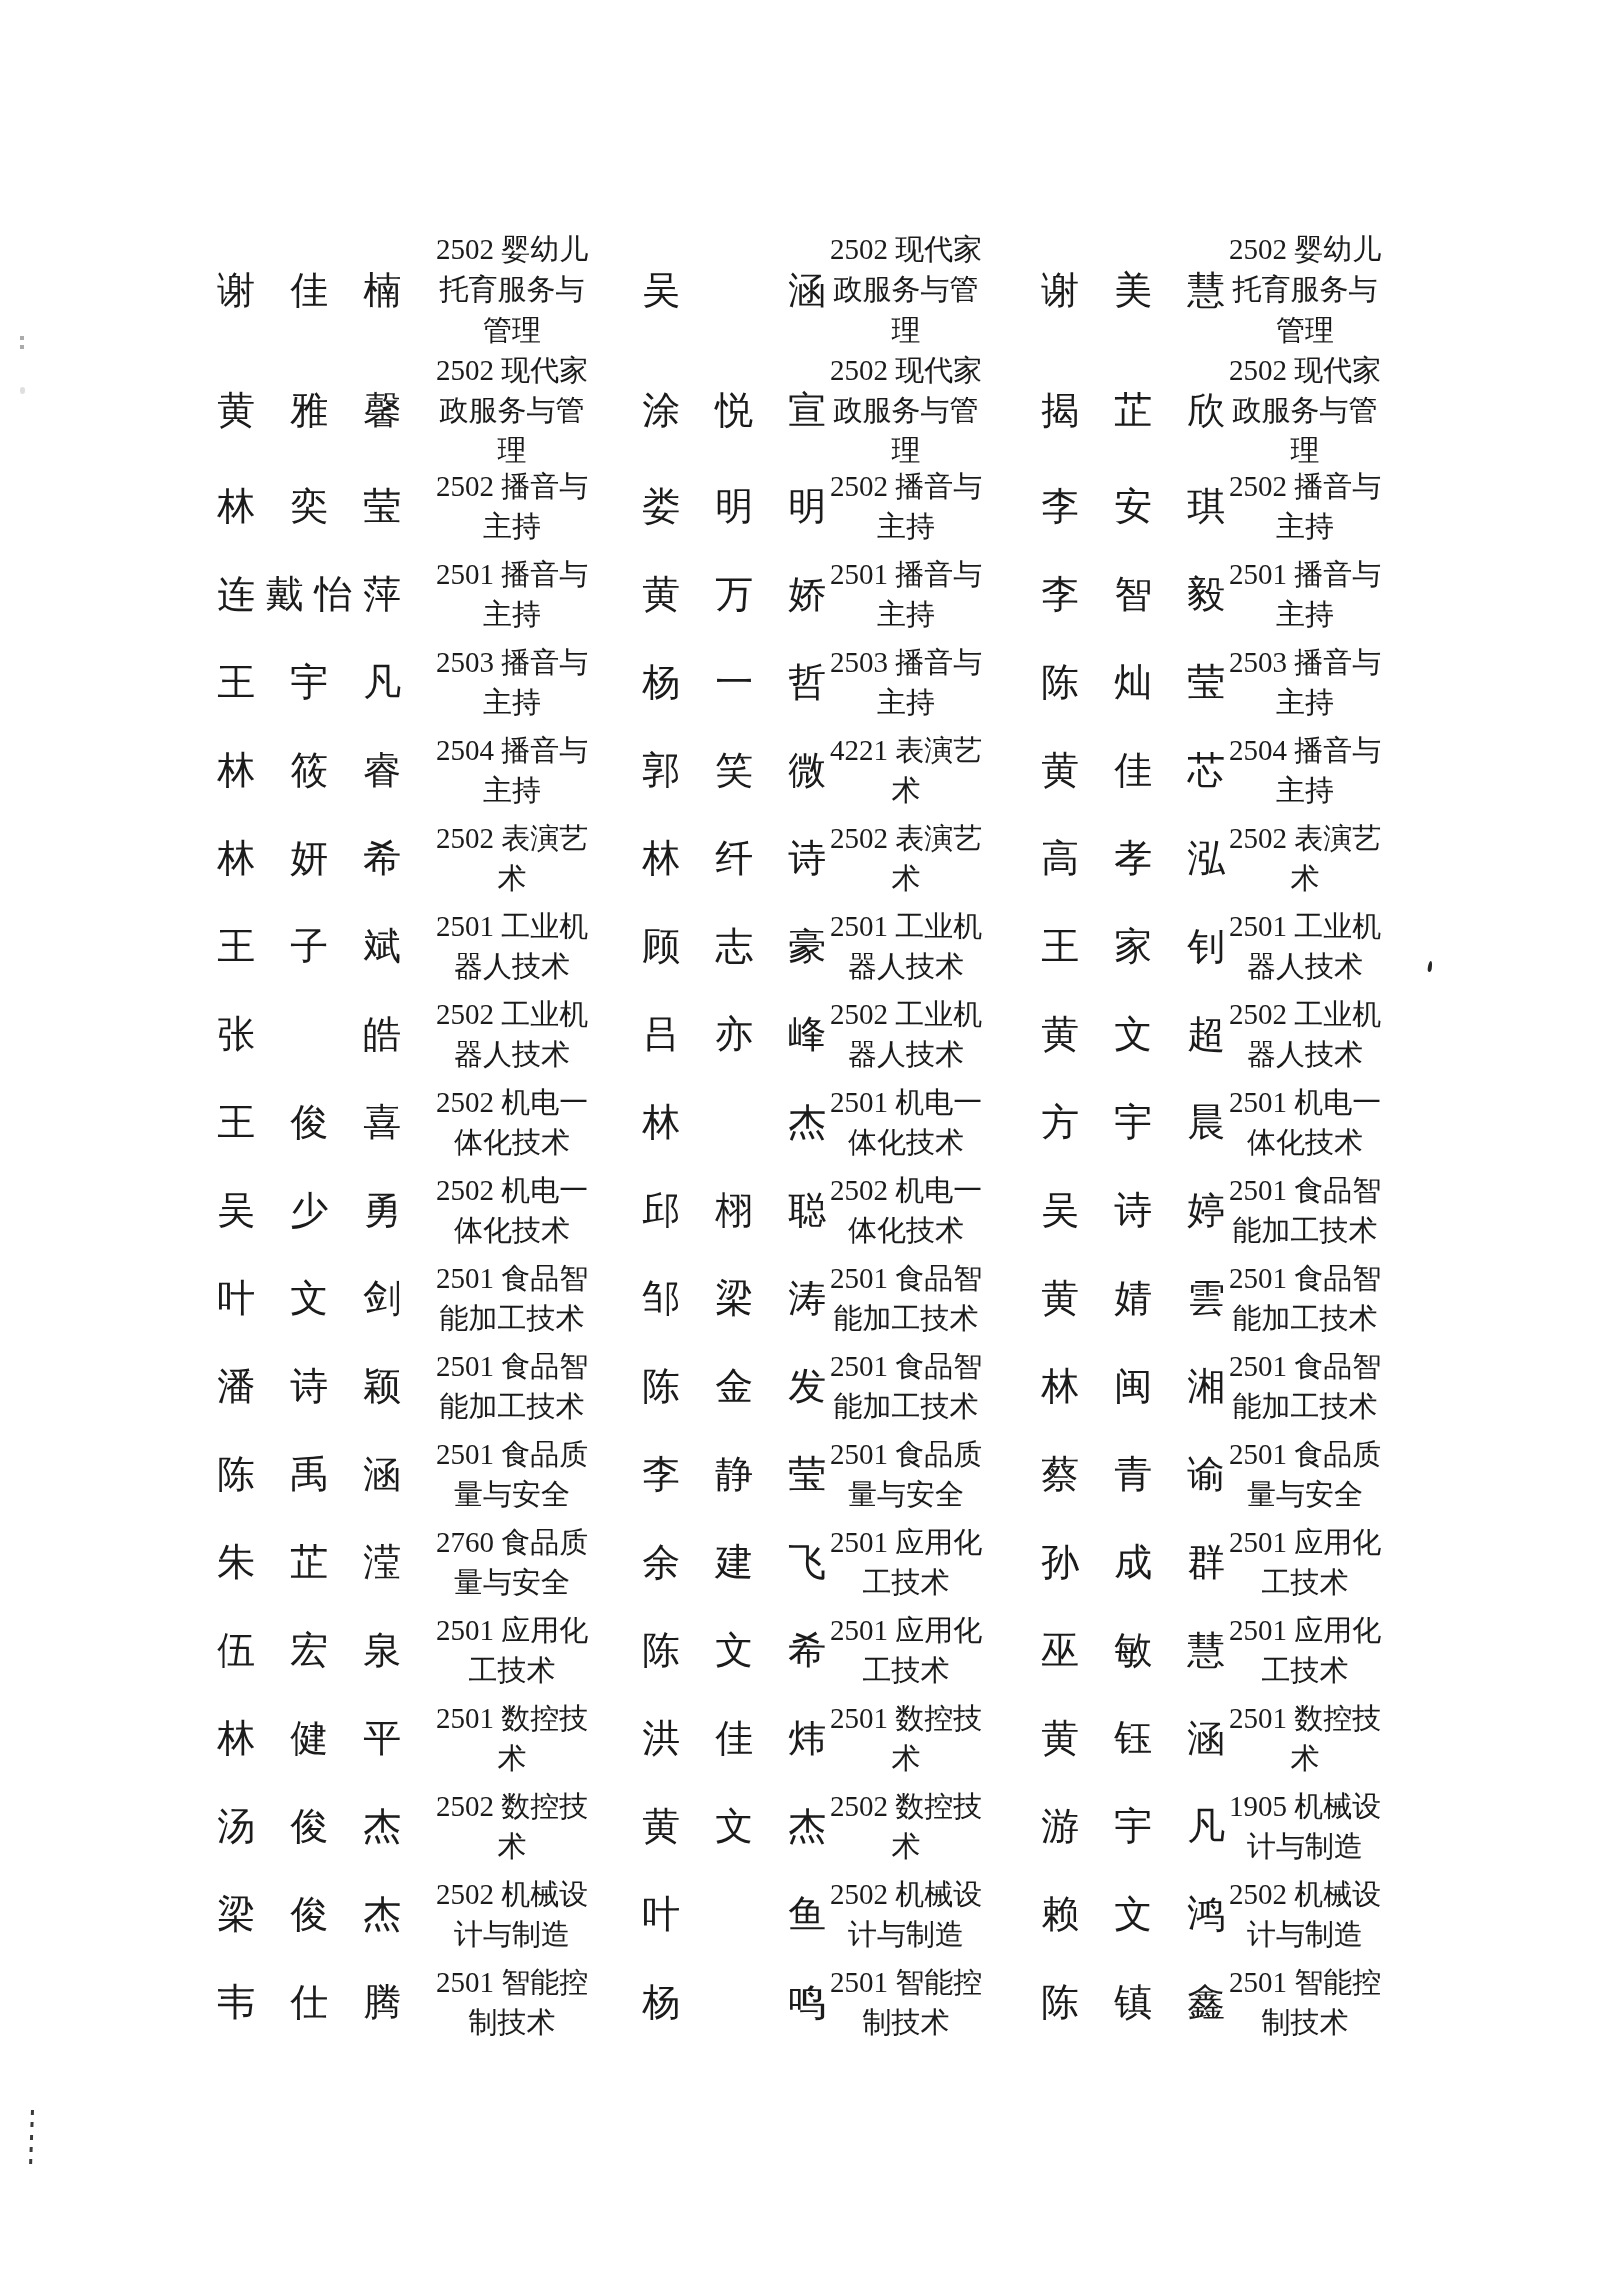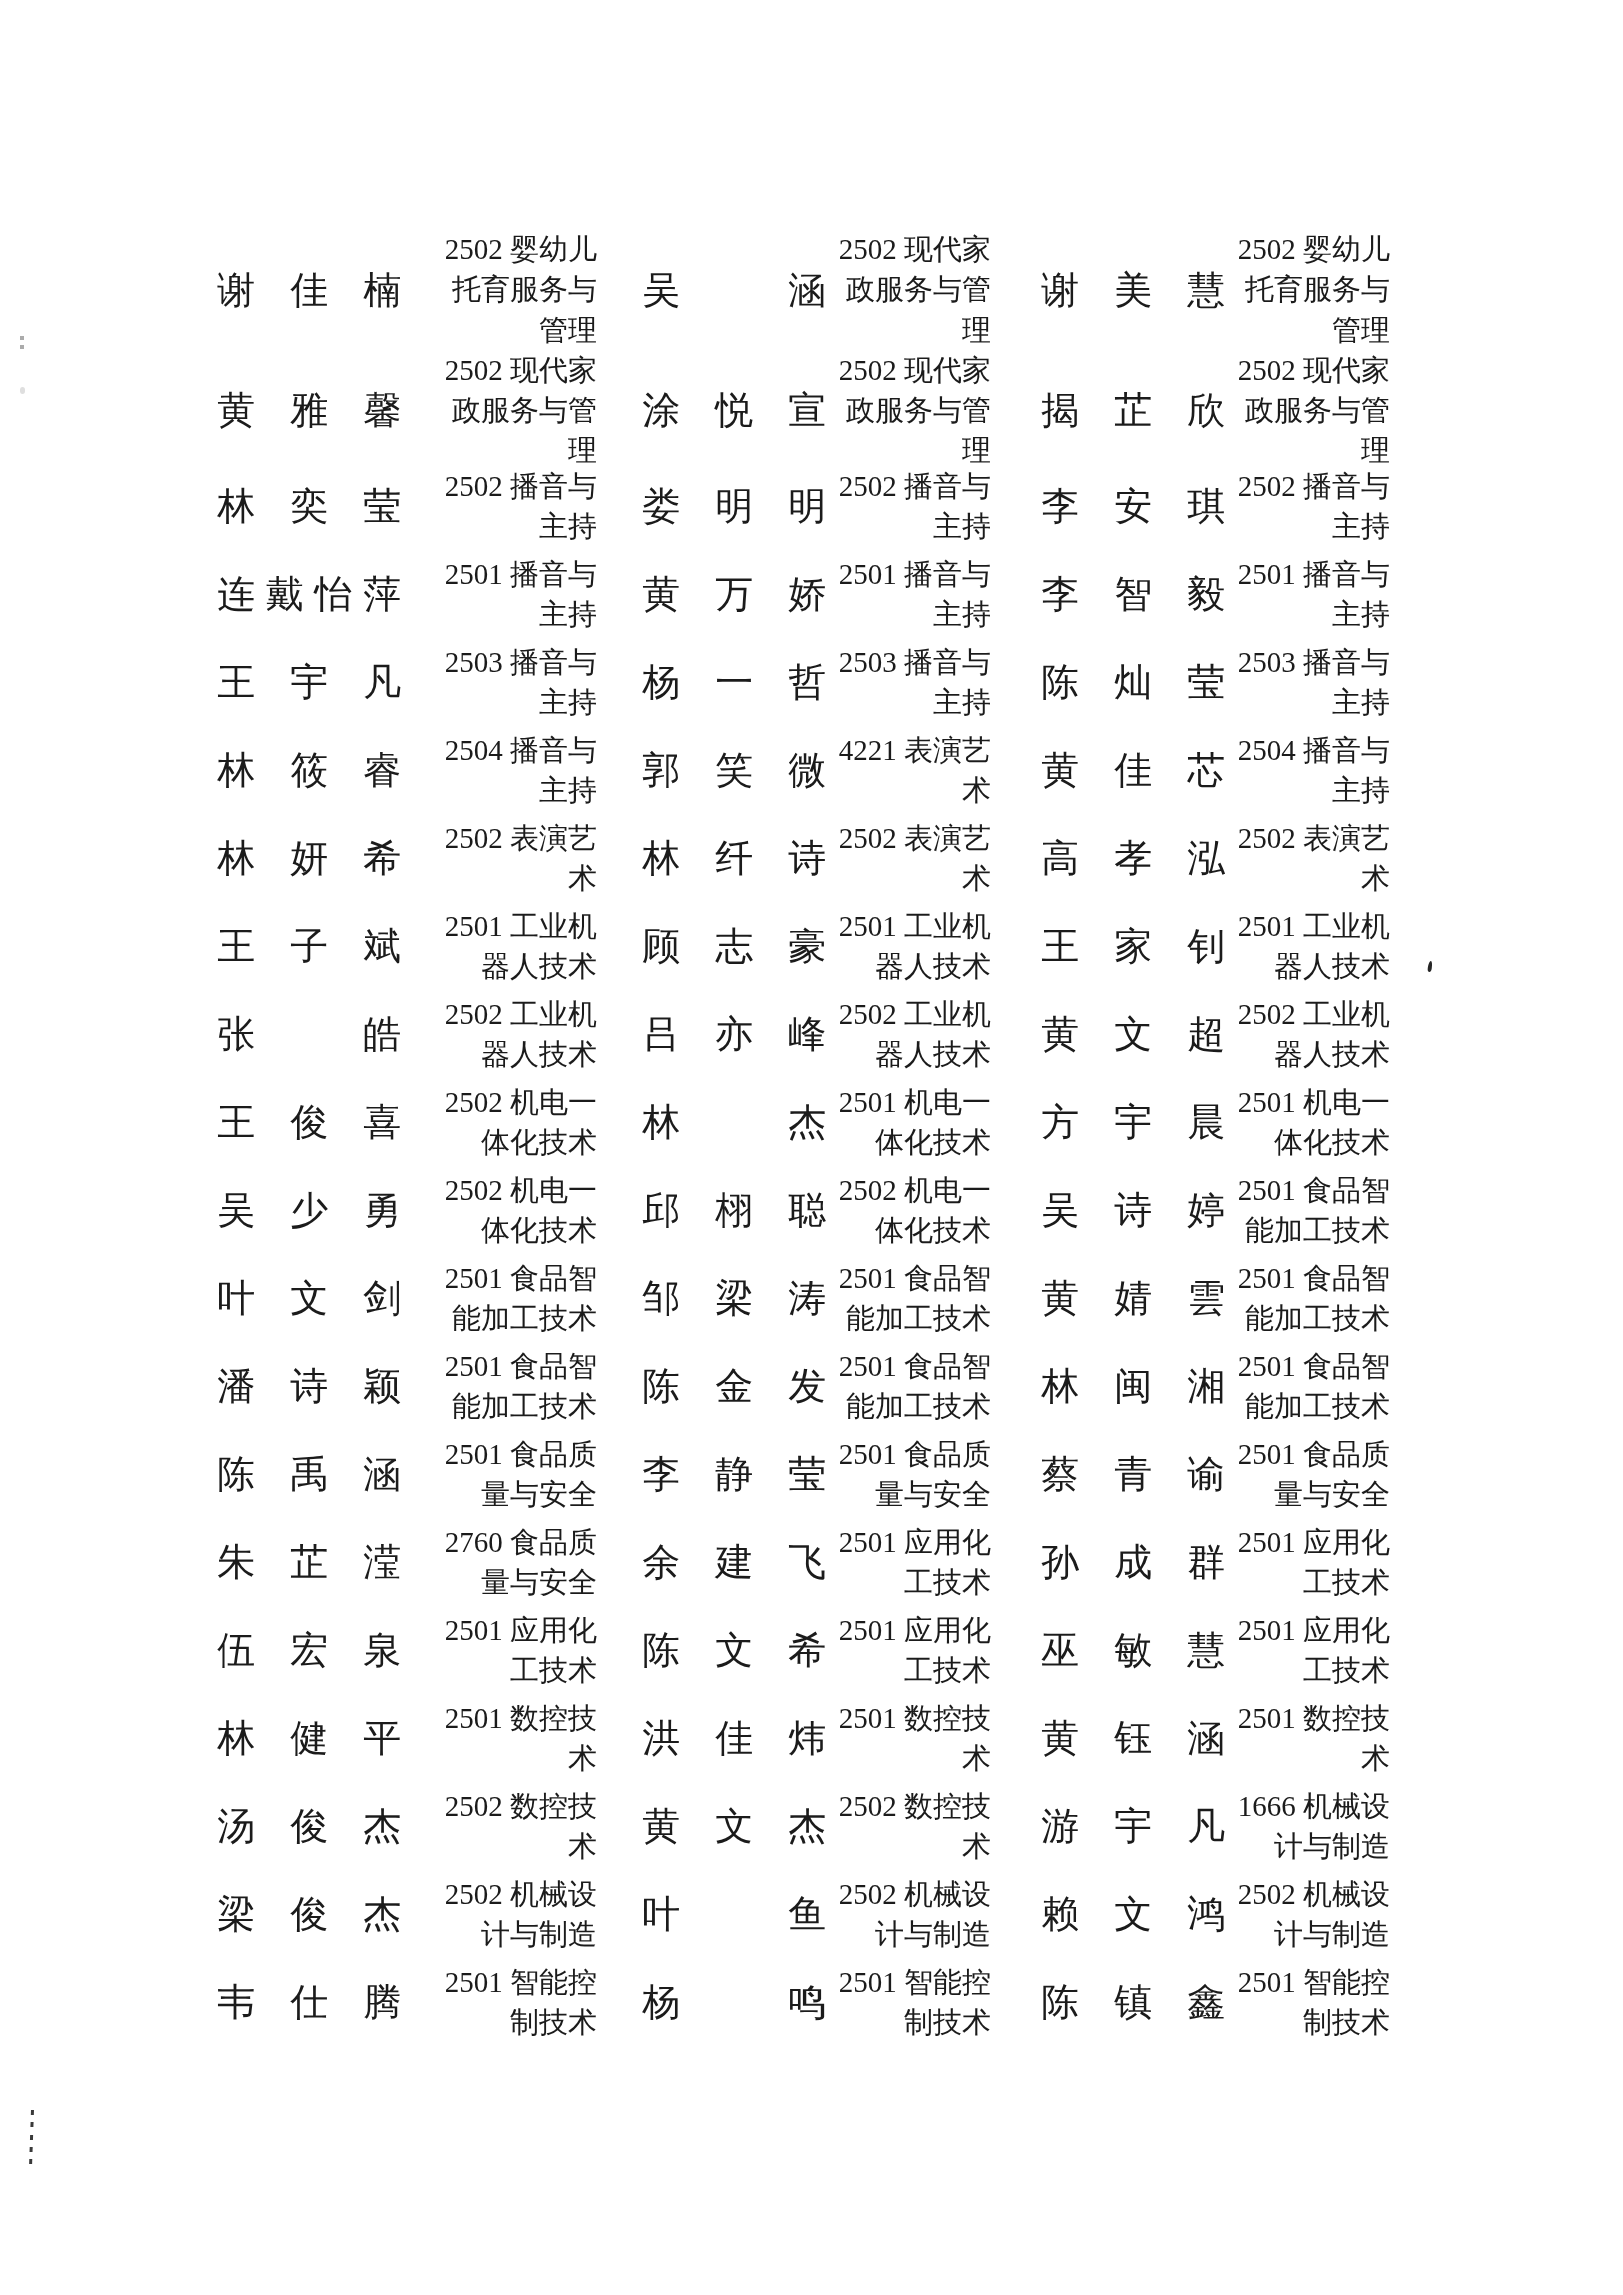--- a/index.html
+++ b/index.html
@@ -20,21 +20,21 @@
   .name{
     width:184px;margin-left:7.2px;
     display:flex;justify-content:space-between;
     font-size:38px;line-height:1;
     white-space:nowrap;
   }
   .name .ch{display:inline-block;}
   .prog{
     width:170px;margin-left:2px;
     font-size:29px;line-height:1.38;
-    text-align:right;
+    text-align:center;
     word-break:normal;
   }
   
   .artifact{position:absolute;pointer-events:none;}
   .art-dash{
     left:30px;top:2110px;width:2.6px;height:57px;
     background:repeating-linear-gradient(to bottom,#3a3a3a 0 5.1px,transparent 5.1px 12.3px);
     transform:rotate(2deg);
   }
   .art-speck1{
@@ -425,21 +425,21 @@
           <span class="ch">黄</span>
           <span class="ch">文</span>
           <span class="ch">杰</span>
         </div>
       <div class="cell prog">2502 数控技术</div>
       <div class="cell name">
           <span class="ch">游</span>
           <span class="ch">宇</span>
           <span class="ch">凡</span>
         </div>
-      <div class="cell prog">1666 机械设计与制造</div>
+      <div class="cell prog">1905 机械设计与制造</div>
     </div>
 
     <div class="row" style="height: 88px;">
       <div class="cell name">
           <span class="ch">梁</span>
           <span class="ch">俊</span>
           <span class="ch">杰</span>
         </div>
       <div class="cell prog">2502 机械设计与制造</div>
       <div class="cell name">

